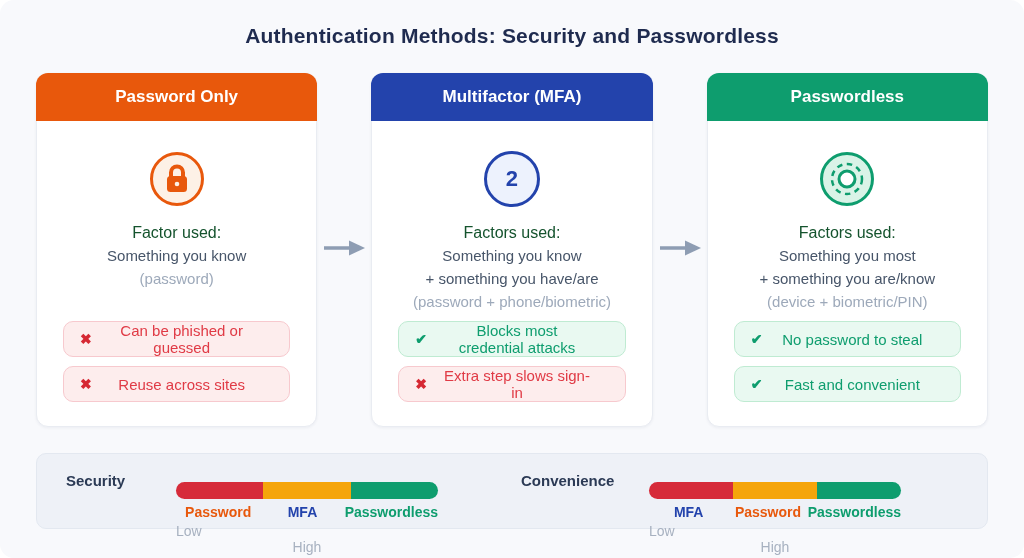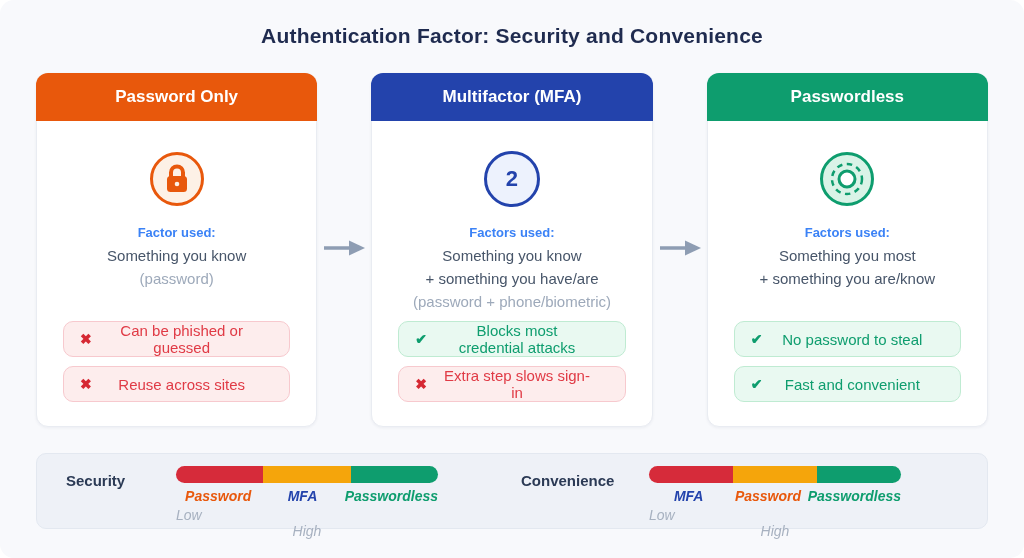--- a/index.html
+++ b/index.html
@@ -15,42 +15,42 @@
                display:flex;align-items:center;justify-content:center;
                color:#ffffff;font-size:17px;font-weight:bold;}
   .hdr-orange{background:#E8580C;}
   .hdr-blue{background:#2343AC;}
   .hdr-green{background:#0E9D6E;}
   .card-body{flex:1;display:flex;flex-direction:column;align-items:center;padding:30px 26px 24px;}
   .icon-wrap{flex:none;height:56px;margin-bottom:14px;}
   .badge-circle{width:50px;height:50px;border:3px solid #2343AC;border-radius:50%;background:#EDF2FD;
                 display:flex;align-items:center;justify-content:center;
                 font-size:22px;font-weight:bold;color:#2343AC;}
-  .factor-label{font-size:13px;font-weight:bold;color:#3b82f6;line-height:23px;}
+  .factor-label{font-size:16px;font-weight:normal;color:#14532d;line-height:23px;}
   .factor-line{font-size:15px;color:#475569;line-height:23px;text-align:center;}
   .factor-muted{font-size:15px;color:#9DA9BA;line-height:23px;text-align:center;}
   .pills{margin-top:auto;width:100%;display:flex;flex-direction:column;gap:9px;}
   .pill{position:relative;height:34px;border-radius:10px;border:1px solid;
         display:flex;align-items:center;justify-content:center;font-size:15px;}
   .pill-con{background:#FDEDED;border-color:#F7C9CE;color:#E03A45;}
   .pill-pro{background:#E9F9F1;border-color:#BFEBD2;color:#0E9D6E;}
   .pill-mark{position:absolute;left:16px;font-size:14px;font-weight:bold;line-height:1;}
   .mark-con{color:#D62833;}
   .mark-pro{color:#0E9D6E;}
   .pill-text{width:100%;text-align:center;padding:0 34px 0 44px;box-sizing:border-box;}
 
   .arrow-gap{flex:none;width:54px;display:flex;align-items:center;justify-content:center;}
 
   
   .meter-panel{position:absolute;left:36px;right:36px;top:453px;height:76px;background:#EEF1F7;
                border:1px solid #E3E8F0;border-radius:10px;box-sizing:border-box;}
   .meter-label{position:absolute;font-size:15px;font-weight:bold;color:#2B3A55;}
   .meter-label-1{left:29px;top:18px;}
   .meter-label-2{left:484px;top:18px;}
-  .meter-stack{position:absolute;top:12px;font-style:italic;}
+  .meter-stack{position:absolute;top:28px;}
   .meter-stack-1{left:139px;width:262px;}
   .meter-stack-2{left:612px;width:252px;}
   .bar{display:flex;height:17px;}
   .seg{flex:1;}
   .seg:first-child{border-radius:9px 0 0 9px;}
   .seg:last-child{border-radius:0 9px 9px 0;}
   .seg-red{background:#D62B3A;}
   .seg-amber{background:#F5A50B;}
   .seg-green{background:#0E9D6E;}
   .bar-labels{display:flex;margin-top:5px;}
@@ -61,21 +61,21 @@
   .bar-range{display:flex;margin-top:3px;flex-direction:column;}
   .bar-range span{flex:1;font-size:14px;color:#A7B1C0;}
   .range-low{text-align:left;}
   .range-high{text-align:center;}
 </style>
 </head>
 <body>
 
 <div class="canvas">
 
-  <div class="title">Authentication Factor: Security and Convenience</div>
+  <div class="title">Authentication Methods: Security and Passwordless</div>
 
   <div class="cards-row">
 
     <div class="card">
       <div class="card-header hdr-orange">Password Only</div>
       <div class="card-body">
         <div class="icon-wrap">
           <svg width="56" height="56" viewBox="0 0 56 56">
             <circle cx="28" cy="28" r="25.5" fill="#FDF1E6" stroke="#E8580C" stroke-width="3"></circle>
             <path d="M22 26 v-4.5 a6 6 0 0 1 12 0 V26" fill="none" stroke="#E8580C" stroke-width="4" stroke-linecap="round"></path>
@@ -148,20 +148,21 @@
         <div class="icon-wrap">
           <svg width="56" height="56" viewBox="0 0 56 56">
             <circle cx="28" cy="28" r="25.5" fill="#D9F3E7" stroke="#0E9D6E" stroke-width="3"></circle>
             <circle cx="28" cy="28" r="15" fill="none" stroke="#0E9D6E" stroke-width="2.5" stroke-dasharray="5.5 4.5"></circle>
             <circle cx="28" cy="28" r="8" fill="#FFFFFF" stroke="#0E9D6E" stroke-width="3"></circle>
           </svg>
         </div>
         <div class="factor-label">Factors used:</div>
         <div class="factor-line">Something you most</div>
         <div class="factor-line">+ something you are/know</div>
+        <div class="factor-muted">(device + biometric/PIN)</div>
         <div class="pills">
           <div class="pill pill-pro">
             <span class="pill-mark mark-pro">✔</span>
             <span class="pill-text">No password to steal</span>
           </div>
           <div class="pill pill-pro">
             <span class="pill-mark mark-pro">✔</span>
             <span class="pill-text">Fast and convenient</span>
           </div>
         </div>

